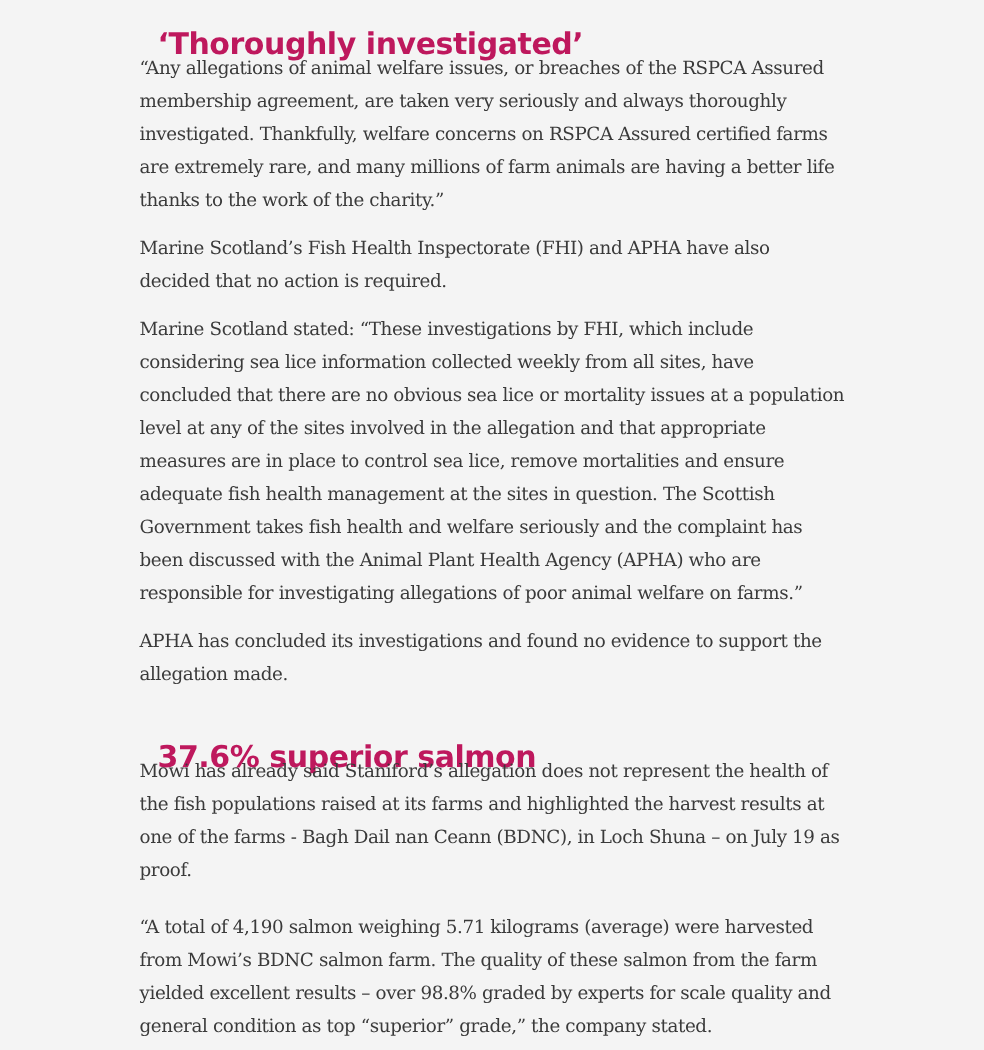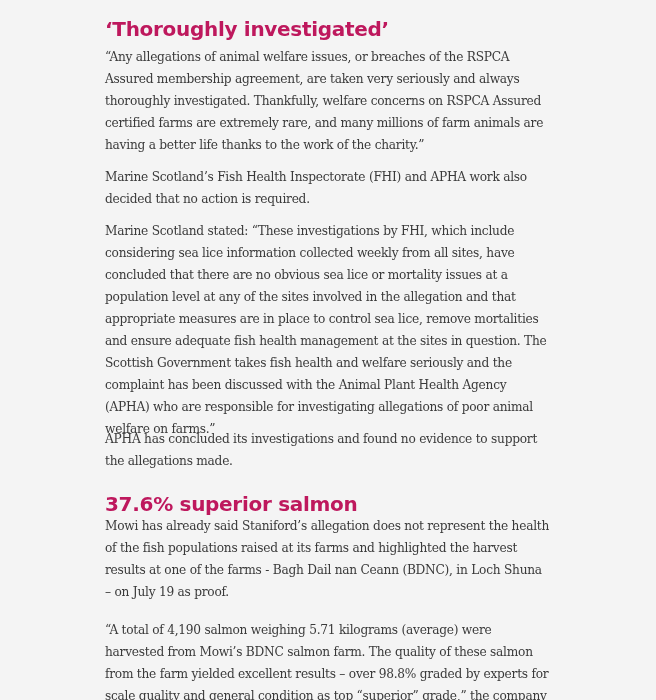--- a/index.html
+++ b/index.html
@@ -26,38 +26,38 @@
       color: #be185d;
       margin: 12px;
       letter-spacing: -0.3px;
       line-height: 30px;
     }
     p {
       font-family: "DejaVu Serif", serif;
       font-size: 12.2px;
       color: #3a3a3a;
       line-height: 22px;
-      margin: 12px;
+      margin: 0;
       letter-spacing: -0.25px;
     }
     #h1 { position: absolute; top: 2px; }
     #p1 { position: absolute; top: 34px; }
     #p2 { position: absolute; top: 154px; }
     #p3 { position: absolute; top: 208px; }
     #p4 { position: absolute; top: 416px; }
     #h2 { position: absolute; top: 477px; }
     #p5 { position: absolute; top: 503px; }
     #p6 { position: absolute; top: 607px; }
   </style>
 </head>
 <body>
 
 <div class="article">
   <h2 id="h1">‘Thoroughly investigated’</h2>
   <p id="p1">“Any allegations of animal welfare issues, or breaches of the RSPCA Assured membership agreement, are taken very seriously and always thoroughly investigated. Thankfully, welfare concerns on RSPCA Assured certified farms are extremely rare, and many millions of farm animals are having a better life thanks to the work of the charity.”</p>
-  <p id="p2">Marine Scotland’s Fish Health Inspectorate (FHI) and APHA work also decided that no action is required.</p>
+  <p id="p2">Marine Scotland’s Fish Health Inspectorate (FHI) and APHA have also decided that no action is required.</p>
   <p id="p3">Marine Scotland stated: “These investigations by FHI, which include considering sea lice information collected weekly from all sites, have concluded that there are no obvious sea lice or mortality issues at a population level at any of the sites involved in the allegation and that appropriate measures are in place to control sea lice, remove mortalities and ensure adequate fish health management at the sites in question. The Scottish Government takes fish health and welfare seriously and the complaint has been discussed with the Animal Plant Health Agency (APHA) who are responsible for investigating allegations of poor animal welfare on farms.”</p>
-  <p id="p4">APHA has concluded its investigations and found no evidence to support the allegations made.</p>
+  <p id="p4">APHA has concluded its investigations and found no evidence to support the allegation made.</p>
 
   <h2 id="h2">37.6% superior salmon</h2>
   <p id="p5">Mowi has already said Staniford’s allegation does not represent the health of the fish populations raised at its farms and highlighted the harvest results at one of the farms - Bagh Dail nan Ceann (BDNC), in Loch Shuna – on July 19 as proof.</p>
   <p id="p6">“A total of 4,190 salmon weighing 5.71 kilograms (average) were harvested from Mowi’s BDNC salmon farm. The quality of these salmon from the farm yielded excellent results – over 98.8% graded by experts for scale quality and general condition as top “superior” grade,” the company stated.</p>
 </div>
 
 </body></html>

